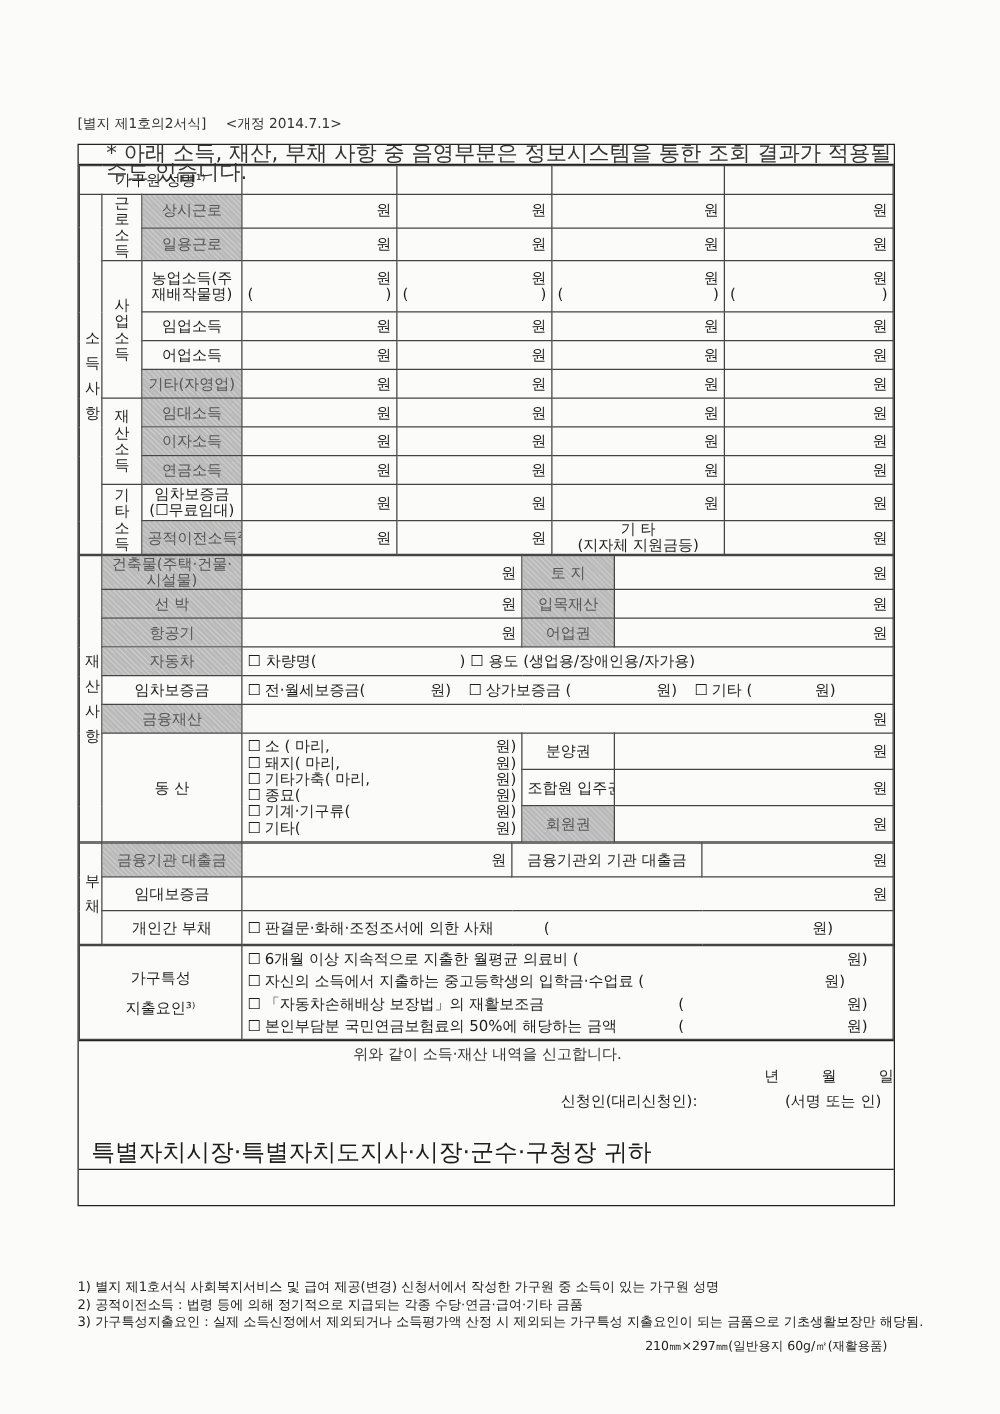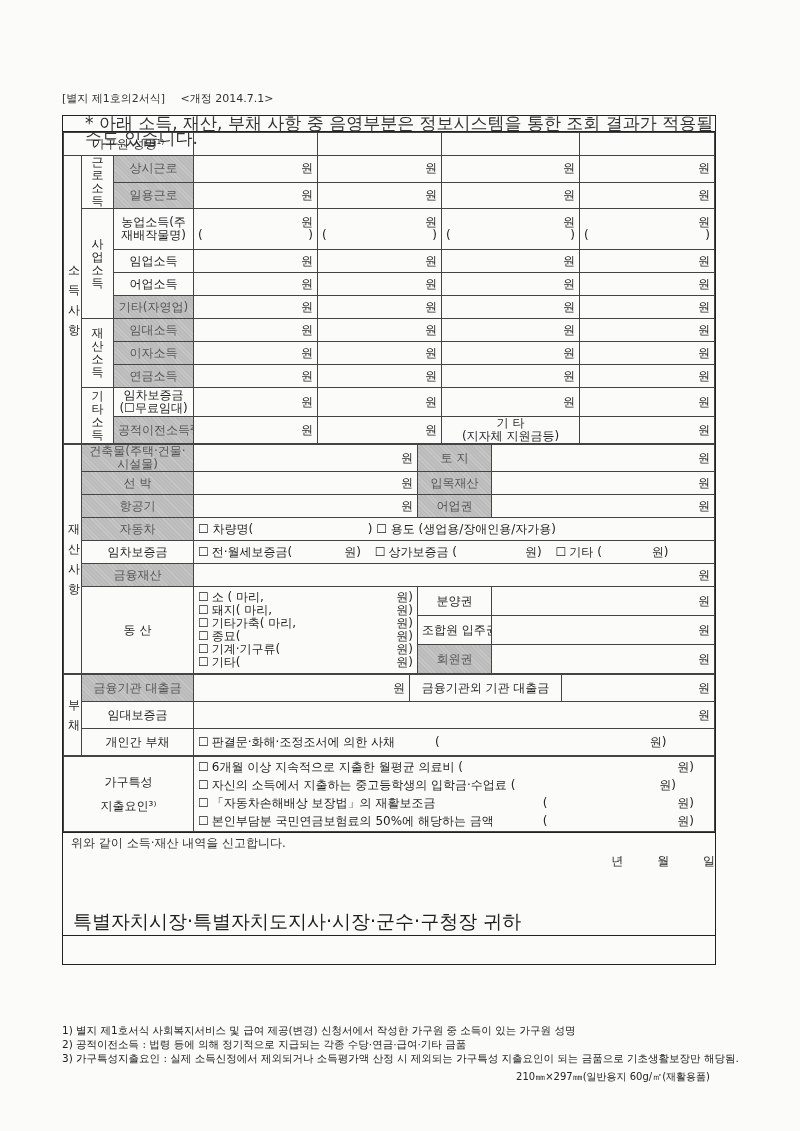--- a/index.html
+++ b/index.html
@@ -15,21 +15,21 @@
   td { border:1px solid #444; font-size:12px; padding:0 4px; height:22px; text-align:center; overflow:hidden; white-space:nowrap; line-height:13px; }
   td.won { text-align:right; }
   td.shade { background:#b9b9b9; background-image:repeating-linear-gradient(45deg, rgba(255,255,255,.25) 0 1px, transparent 1px 3px); color:#555; }
   td.left { text-align:left; }
   td.vert { width:14px; white-space:normal; line-height:20px; }
   td.wrap { white-space:normal; }
   .sect { border-top:1.5px solid #222; }
   .par { display:flex; justify-content:space-between; }
   .cb::before { content:"☐"; margin-right:3px; }
   .declare { font-size:12px; padding:2px 6px 0 8px; position:relative; height:100px; border-top:1.5px solid #222; }
-  .declare .line1 { color:#333; }
+  .declare .line1 { color:#333;text-align:center; }
   .declare .date { position:absolute; right:0; top:20px; word-spacing:30px; }
   .declare .sign { position:absolute; right:10px; top:40px; }
   .declare .sign span { margin-right:70px; }
   .declare .recipient { position:absolute; left:10px; top:76px; font-size:19px; }
   .blank { height:28px; border-top:1.5px solid #222; }
   .notes { left:62px; top:1023px; font-size:10.5px; line-height:14px; color:#222; }
   .paper { right:90px; top:1070px; font-size:10px; color:#222; }
 </style>
 </head>
 <body>
@@ -304,20 +304,21 @@
               <span><span style="margin-right:130px">(</span><span>원)</span></span>
             </div>
       </td>
     </tr>
   </tbody>
     </table>
 
   <div class="declare">
     <div class="line1">위와 같이 소득·재산 내역을 신고합니다.</div>
     <div class="date">년 월 일</div>
+    <div class="sign"><span>신청인(대리신청인):</span><span style="margin-right:0">(서명 또는 인)</span></div>
     <div class="recipient">특별자치시장·특별자치도지사·시장·군수·구청장 귀하</div>
   </div>
   <div class="blank"></div>
 </div>
 
 <div class="abs notes">
   <div>1) 별지 제1호서식 사회복지서비스 및 급여 제공(변경) 신청서에서 작성한 가구원 중 소득이 있는 가구원 성명</div>
   <div>2) 공적이전소득 : 법령 등에 의해 정기적으로 지급되는 각종 수당·연금·급여·기타 금품</div>
   <div>3) 가구특성지출요인 : 실제 소득신정에서 제외되거나 소득평가액 산정 시 제외되는 가구특성 지출요인이 되는 금품으로 기초생활보장만 해당됨.</div>
 </div>

